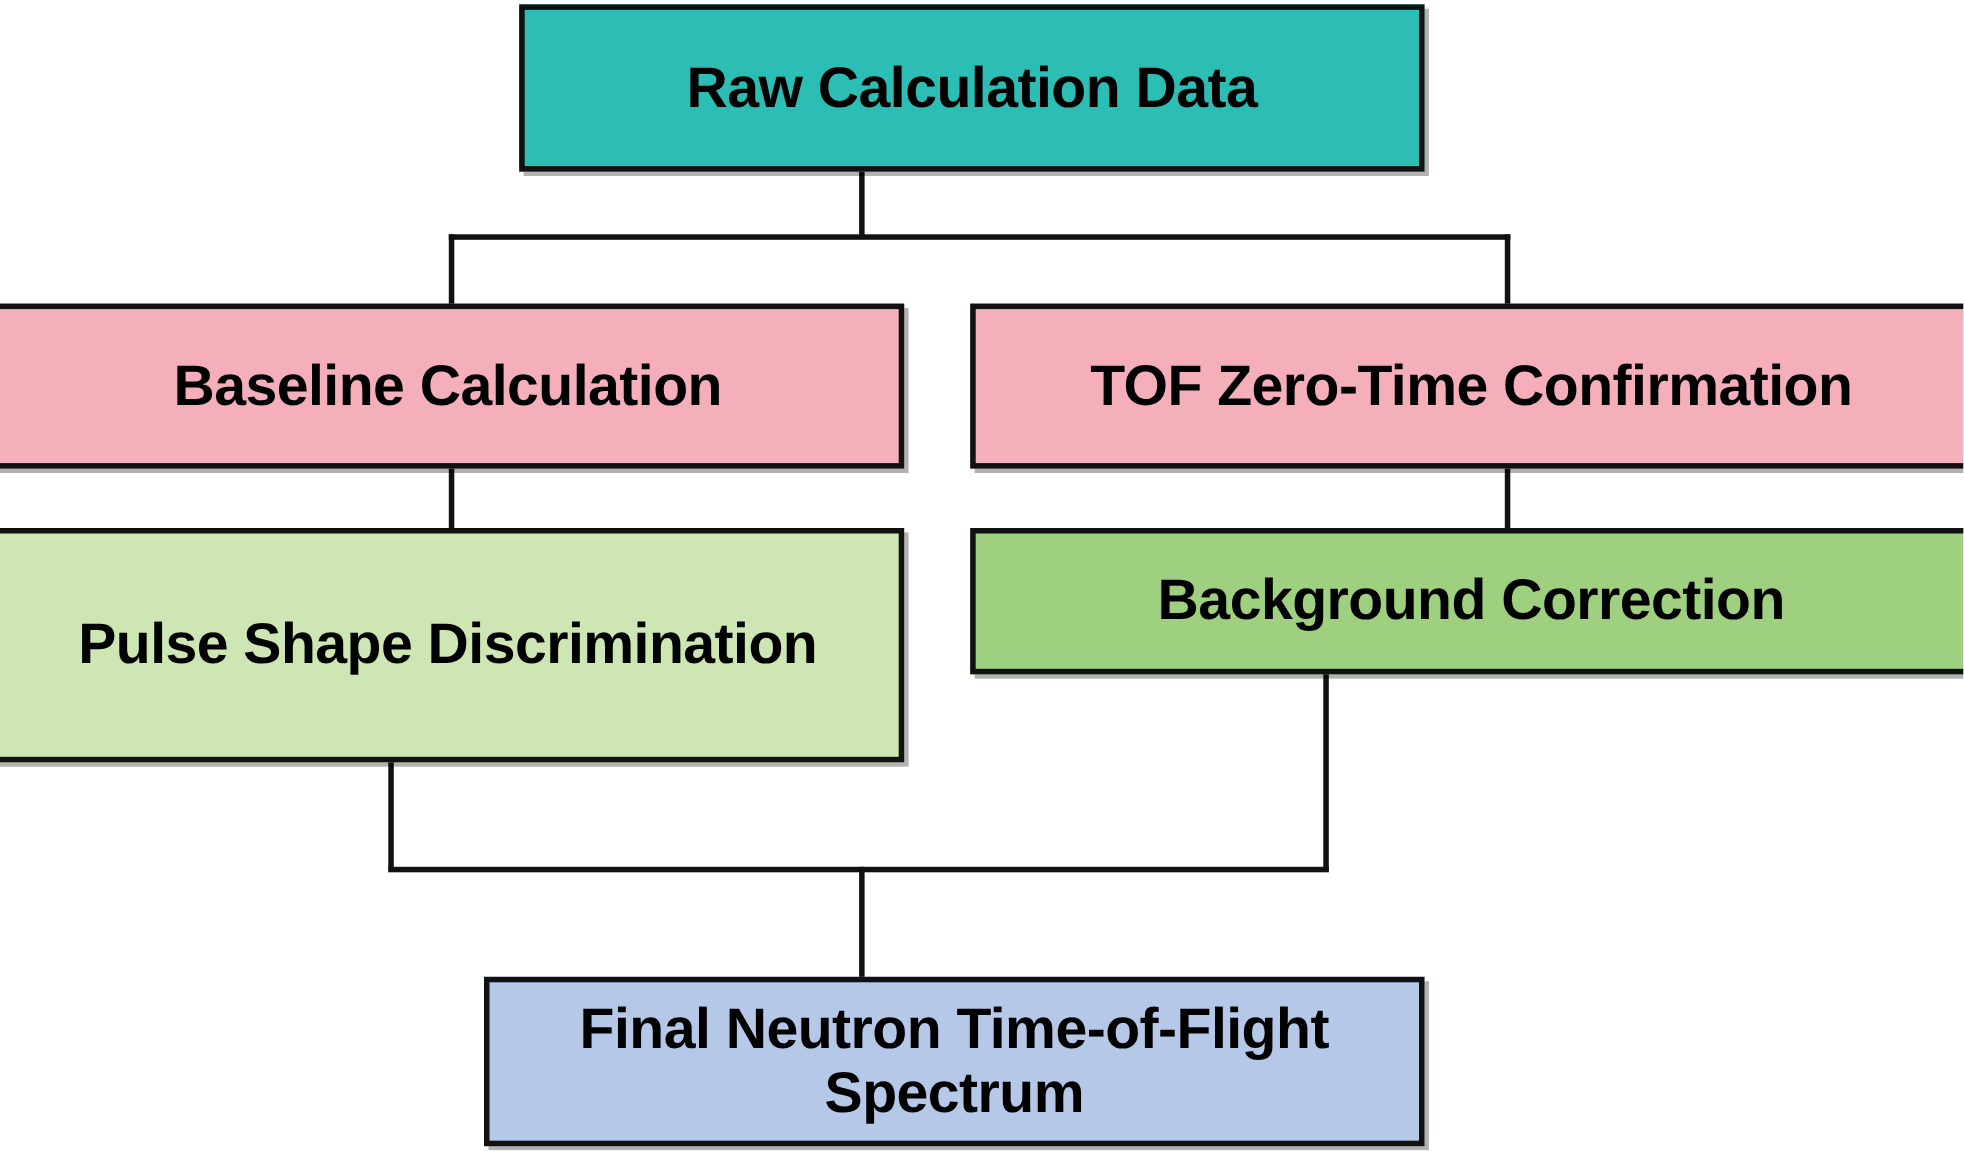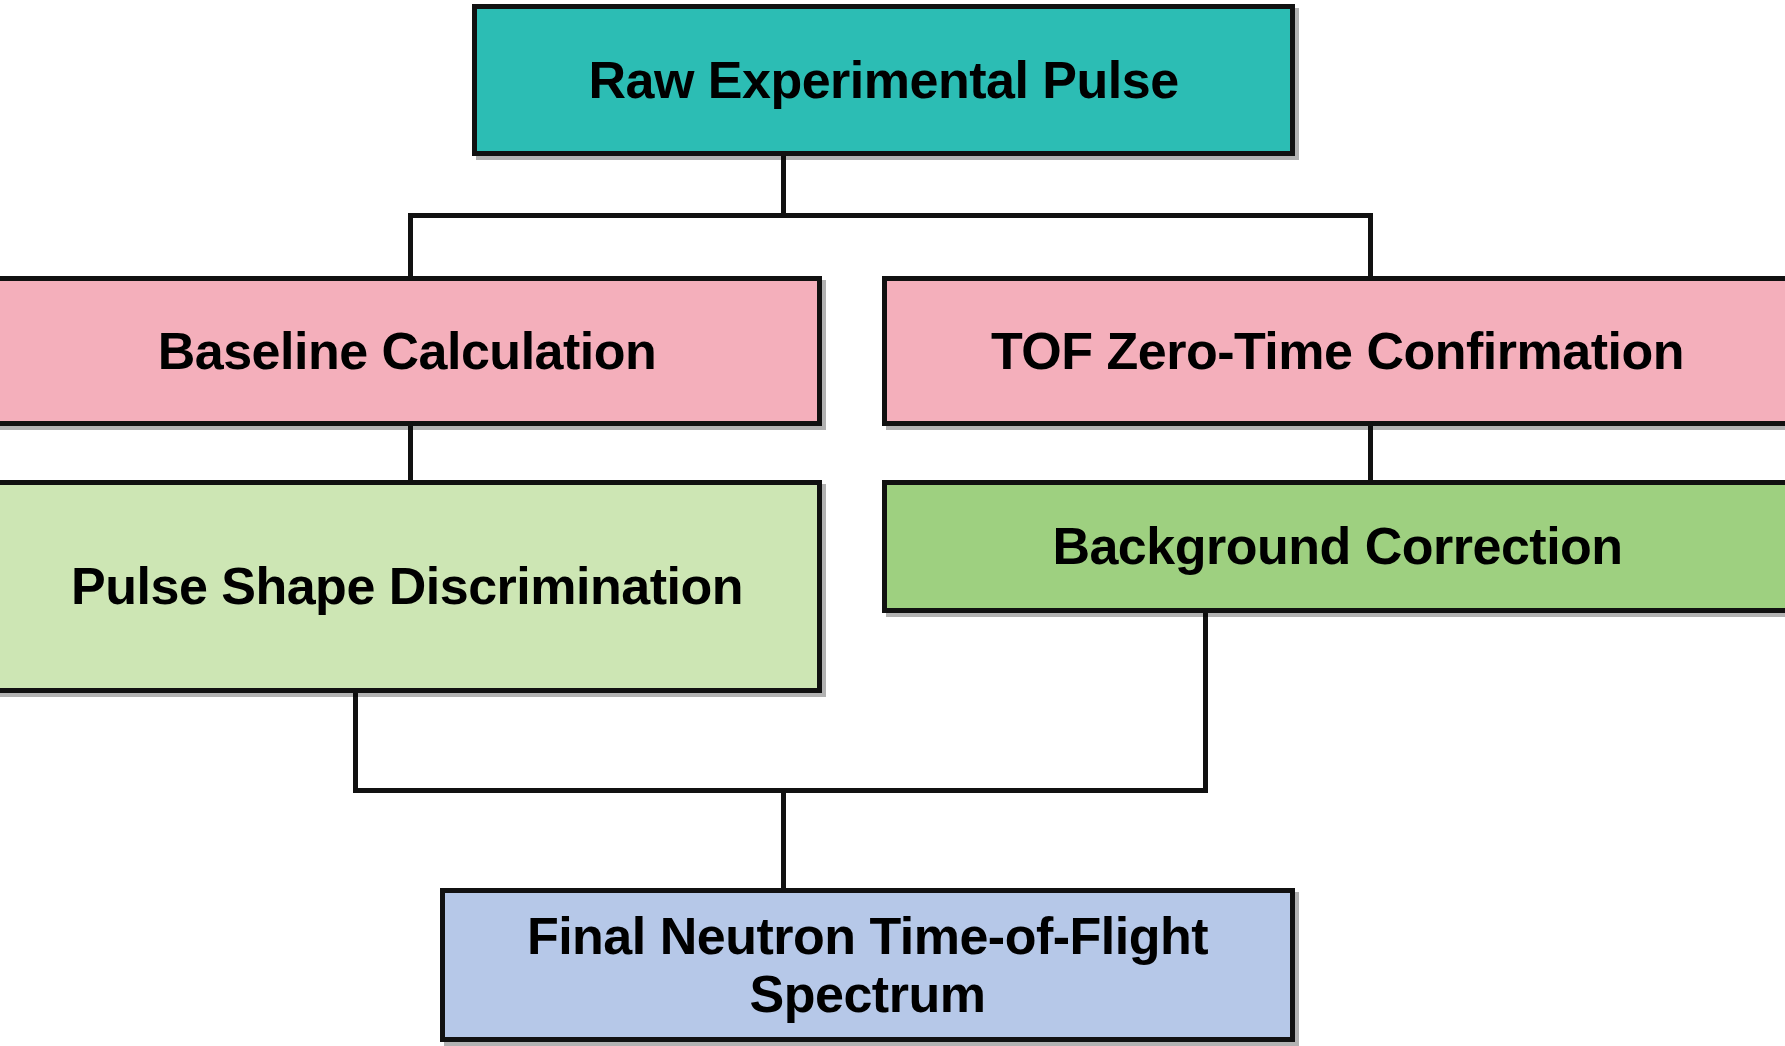--- a/index.html
+++ b/index.html
@@ -106,21 +106,21 @@
 
   <div class="edge v" id="edge-baseline-psd"></div>
   <div class="edge v" id="edge-tof-bg"></div>
 
   <div class="edge v" id="edge-psd-down"></div>
   <div class="edge v" id="edge-bg-down"></div>
   <div class="edge h" id="edge-merge-bar"></div>
   <div class="edge v" id="edge-final-stem"></div>
 
   <div class="node" id="node-raw-data">
-    <span class="lbl">Raw Experimental Pulse</span>
+    <span class="lbl">Raw Calculation Data</span>
   </div>
 
   <div class="node" id="node-baseline">
     <span class="lbl">Baseline Calculation</span>
   </div>
 
   <div class="node" id="node-tof-zero">
     <span class="lbl">TOF Zero-Time Confirmation</span>
   </div>
 

